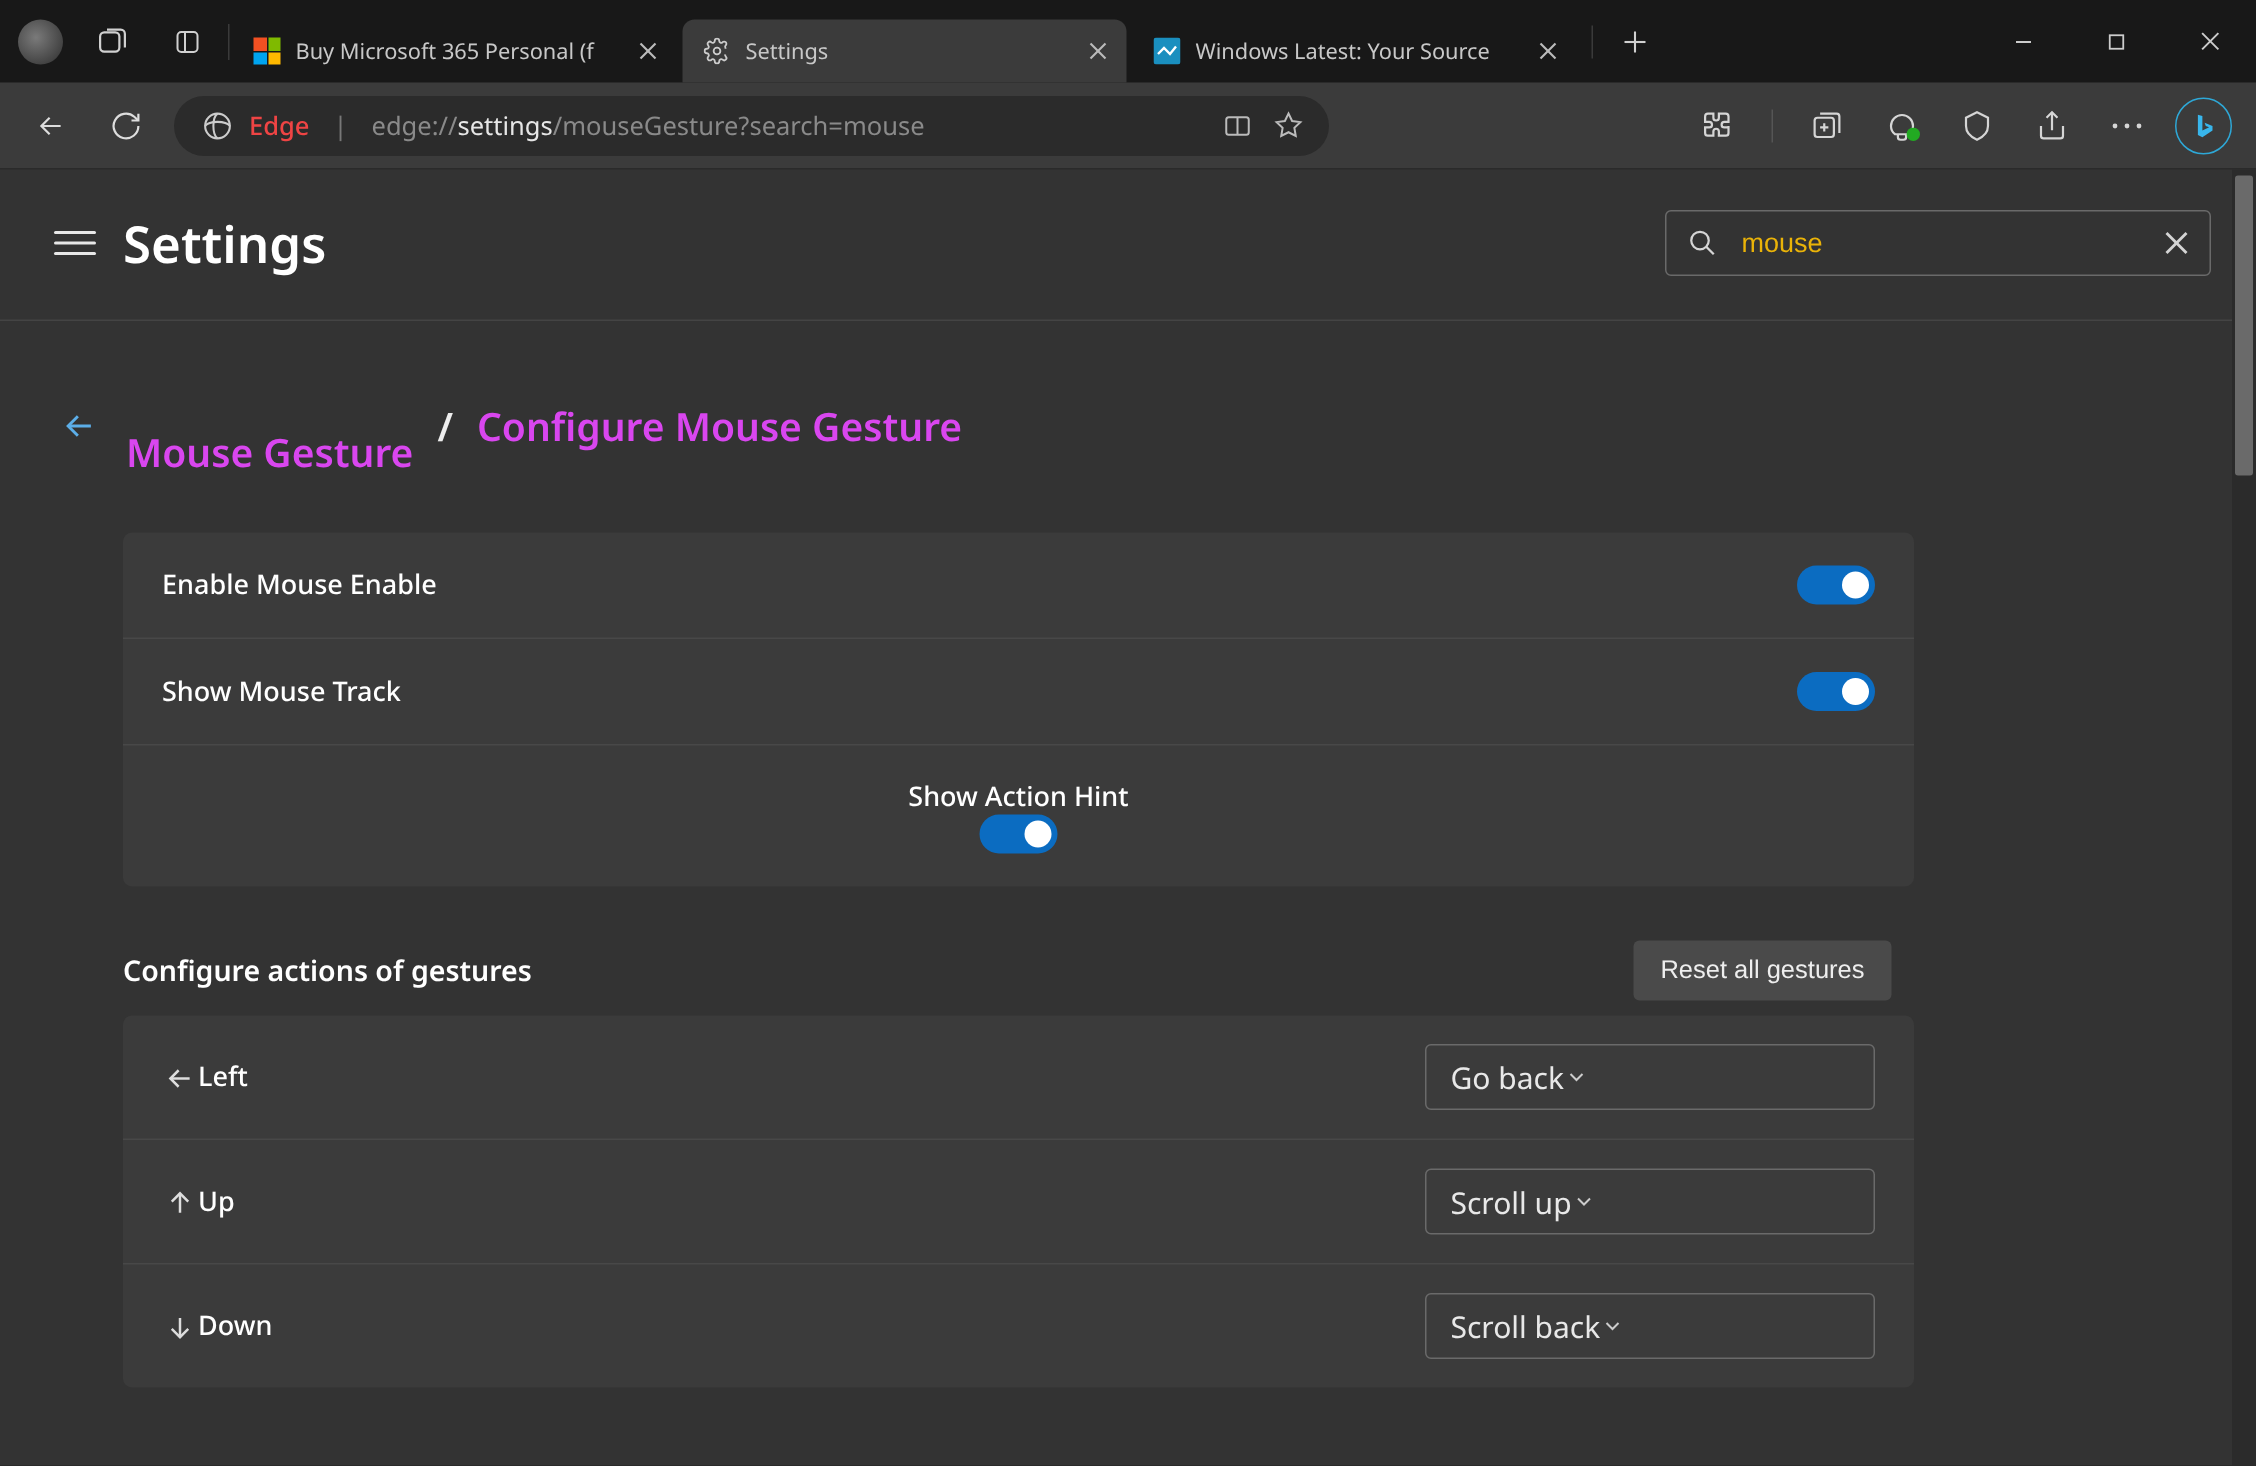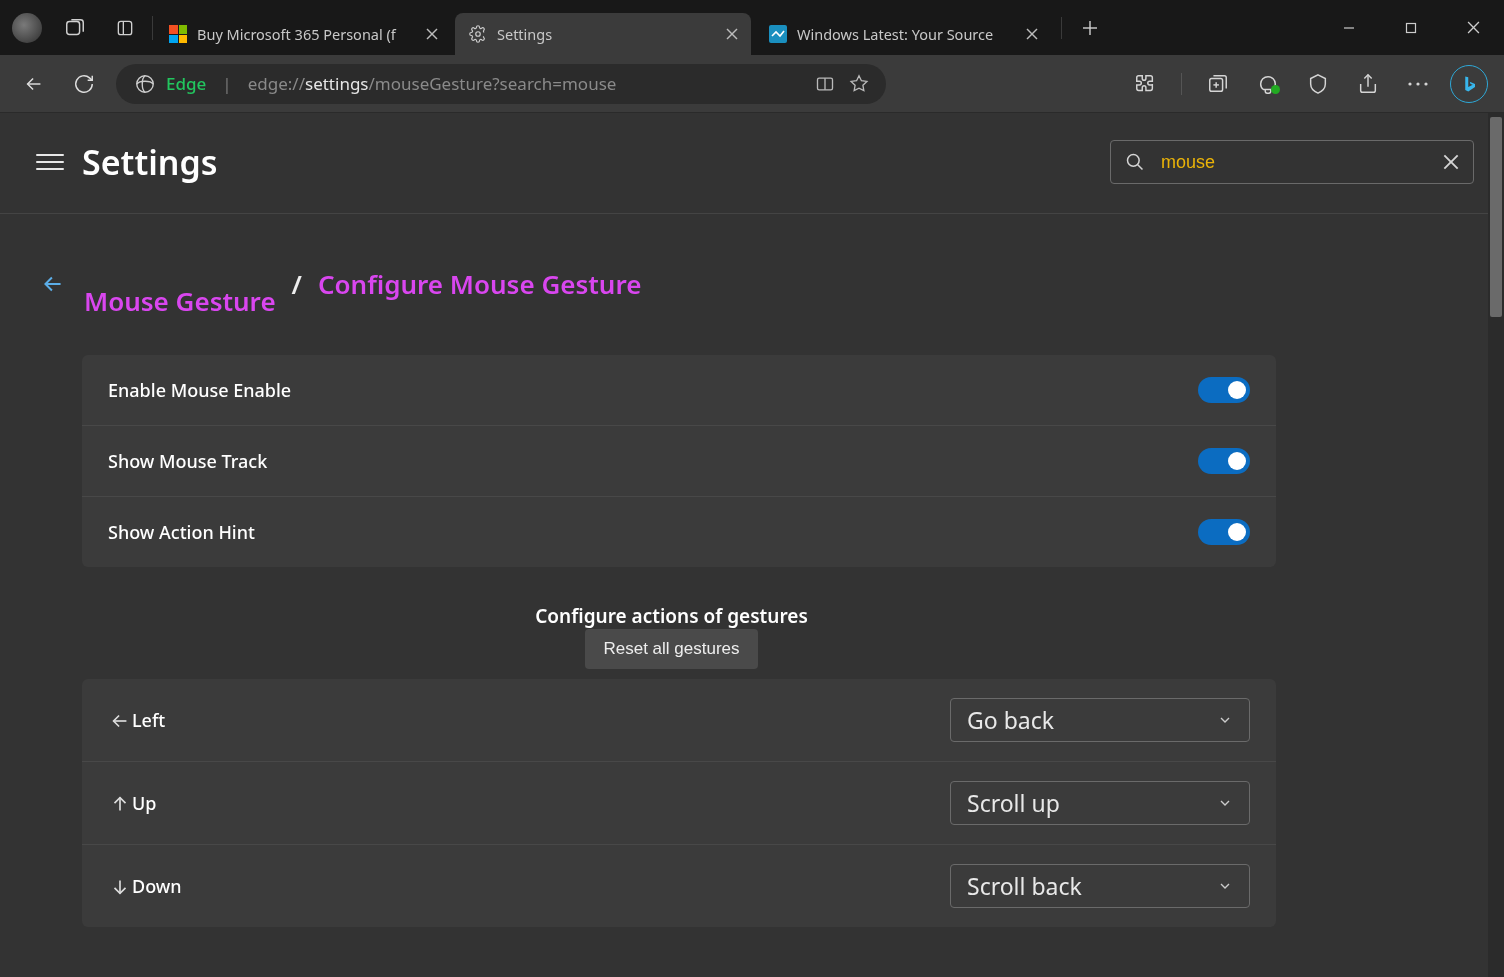--- a/index.html
+++ b/index.html
@@ -59,21 +59,21 @@
   height: 58px; background: #3b3b3b;
   display:flex;align-items:center;padding:0 16px;gap:14px;
   border-bottom:1px solid #2a2a2a;
 }
 .navbtn {width:36px;height:36px;display:flex;align-items:center;justify-content:center;color:#ddd;border-radius:6px;cursor:pointer;}
 .addrwrap{
   flex:0 0 770px; height:40px; background:#2b2b2b; border-radius:20px;
   display:flex;align-items:center;padding:0 10px 0 18px;color:#bfbfbf;font-size:17px;
 }
 .addrwrap .edge-ic{margin-right:10px;display:flex;}
-.addrwrap .edgename{color:#22c55e;font-weight:500;}
+.addrwrap .edgename{color:#ef4444;font-weight:500;}
 .addrwrap .sep{color:#777;margin:0 16px;}
 .addrwrap .url{flex:1;}
 .addrwrap .url .dim{color:#8a8a8a;}
 .addrwrap .url .lit{color:#e6e6e6;}
 .addrend{width:34px;height:34px;display:flex;align-items:center;justify-content:center;color:#bbb;cursor:pointer;}
 .spacer{flex:1;}
 .rbtn{width:36px;height:36px;display:flex;align-items:center;justify-content:center;color:#d5d5d5;cursor:pointer;}
 .rsep{width:1px;height:22px;background:#555;margin:0 4px;}
 .bing{width:38px;height:38px;border-radius:50%;border:1.5px solid #2ea8d7;display:flex;align-items:center;justify-content:center;color:#38b6ec;cursor:pointer;}
 
@@ -98,47 +98,47 @@
 .breadcrumb .back{color:#5caee8;cursor:pointer;width:28px;display:flex;}
 .breadcrumb .link{color:#d946ef;cursor:pointer;margin-top:35px;}
 .breadcrumb .slash{color:#eee;}
 .breadcrumb .cur{color:#d946ef;}
 
 .panel{background:#3b3b3b;border-radius:6px;margin-left:42px;}
 .row{
   display:flex;align-items:center;justify-content:space-between;
   padding:22px 26px;border-bottom:1px solid #484848;font-size:18px;font-weight:500;
 }
-.row:last-child{border-bottom:none;}
+.row:last-child{border-bottom:none;flex-direction:column;}
 .toggle{
   width:52px;height:26px;border-radius:13px;background:#0b6cc1;position:relative;cursor:pointer;
 }
 .toggle::after{content:"";position:absolute;right:4px;top:4px;width:18px;height:18px;border-radius:50%;background:#fff;}
 
 .sectionhdr{
   display:flex;align-items:center;justify-content:space-between;
-  margin:36px 15px 0 42px;padding-bottom:10px;flex-direction:column;
+  margin:36px 15px 0 42px;padding-bottom:10px;
 }
 .sectionhdr .t{font-size:19px;font-weight:600;}
 .resetbtn{
   background:#4a4a4a;color:#eee;font-size:17px;padding:10px 18px;border-radius:4px;cursor:pointer;border:none;
 }
 
 .gesture-row{
   display:flex;align-items:center;justify-content:space-between;
   padding:19px 26px;border-bottom:1px solid #484848;
 }
 .gesture-row:last-child{border-bottom:none;}
 .gesture-left{display:flex;align-items:flex-end;}
 .gesture-icon{width:24px;color:#ddd;display:flex;align-items:center;justify-content:center;}
 .gesture-label{font-size:18px;font-weight:500;}
 .combo{
   width:300px;height:44px;border:1px solid #6a6a6a;border-radius:4px;
-  display:flex;align-items:center;justify-content:space-between;padding:0 16px;
-  font-size:23px;color:#e8e8e8;cursor:pointer;background:transparent;
+  display:flex;align-items:center;padding:0 16px;
+  font-size:20px;color:#e8e8e8;cursor:pointer;background:transparent;
 }
 .combo .chev{color:#ccc;}
 
 .scrollbar{position:absolute;right:0;top:0;width:16px;height:100%;background:#2b2b2b;}
 .scrollbar .thumb{position:absolute;right:2px;top:4px;width:12px;height:200px;background:#6a6a6a;border-radius:2px;}
 
 svg{display:block;}
 </style>
 </head>
 <body>

